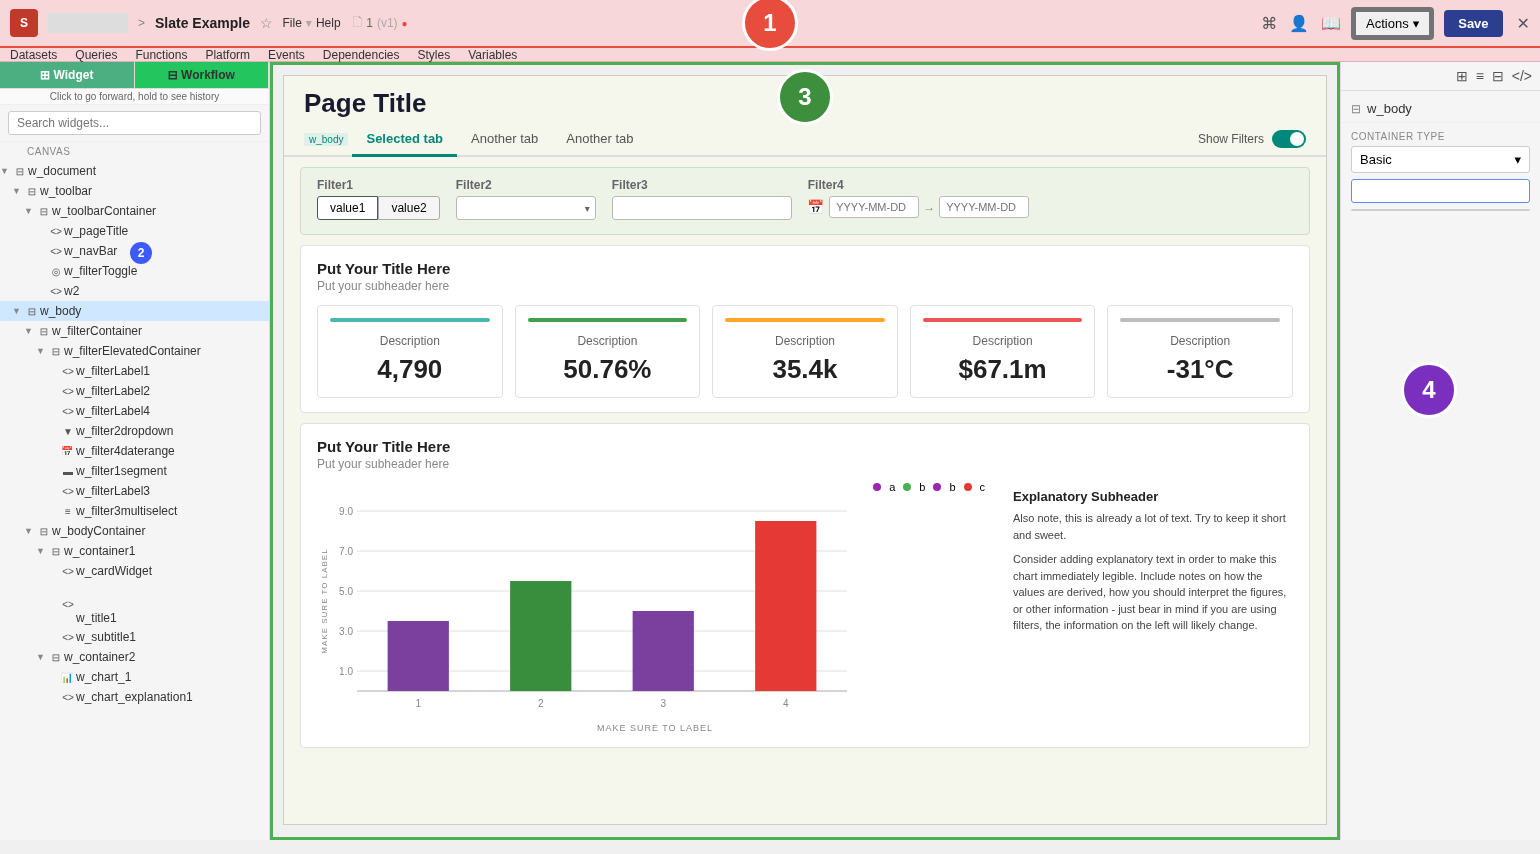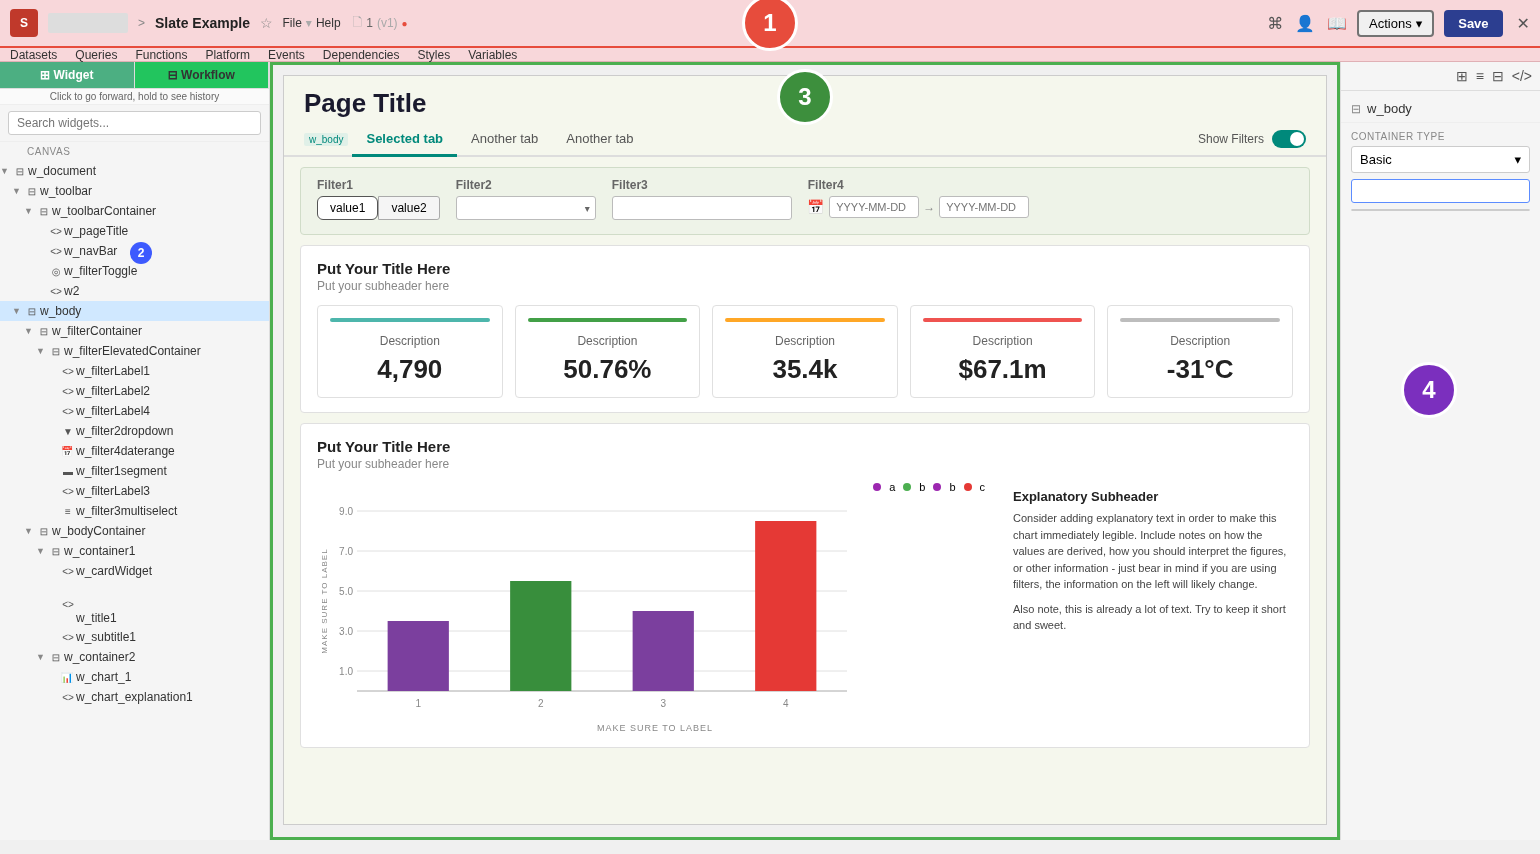--- a/index.html
+++ b/index.html
@@ -7,21 +7,21 @@
 
     
     .top-bar { background: #f8d7da; border-bottom: 2px solid #e74c3c; height: 48px; display: flex; align-items: center; padding: 0 10px; gap: 10px; position: relative; }
     .top-bar-logo { width: 28px; height: 28px; background: #c0392b; border-radius: 4px; display: flex; align-items: center; justify-content: center; color: white; font-size: 12px; font-weight: bold; }
     .top-bar-title { font-size: 14px; font-weight: 600; color: #222; }
     .top-bar-star { color: #888; font-size: 14px; }
     .top-bar-center { position: absolute; left: 50%; transform: translateX(-50%); }
     .circle-badge { width: 56px; height: 56px; background: #e74c3c; border-radius: 50%; display: flex; align-items: center; justify-content: center; color: white; font-size: 24px; font-weight: bold; border: 3px solid white; z-index: 10; position: relative; }
     .top-bar-right { margin-left: auto; display: flex; align-items: center; gap: 10px; }
     .top-bar-icons { display: flex; gap: 12px; align-items: center; color: #555; font-size: 16px; }
-    .actions-btn { background: #f0f0f0; border: 2px solid #737373; border-radius: 4px; padding: 4px 10px; font-size: 13px; cursor: pointer; display: flex; align-items: center; gap: 4px; }
+    .actions-btn { background: #f0f0f0; border: 5px solid #737373; border-radius: 4px; padding: 4px 10px; font-size: 13px; cursor: pointer; display: flex; align-items: center; gap: 4px; }
     .save-btn { background: #2c3e90; color: white; border: none; border-radius: 4px; padding: 6px 14px; font-size: 13px; font-weight: 600; cursor: pointer; }
     .close-btn { color: #555; font-size: 16px; cursor: pointer; margin-left: 4px; }
     .file-bar { display: flex; align-items: center; gap: 4px; font-size: 12px; color: #666; }
 
     
     .menu-bar { background: #f8d7da; border-bottom: 1px solid #e0b0b5; height: 14px; display: flex; align-items: center; padding: 0 10px; gap: 18px; }
     .menu-item { font-size: 12px; color: #333; cursor: pointer; }
 
     
     .main-layout { display: flex; height: calc(854px - 76px); }
@@ -59,21 +59,21 @@
 
     
     .filter-section { margin: 10px 16px; background: #eef3e8; border: 1px solid #d0dcc8; border-radius: 4px; padding: 10px 16px 14px; }
     .filters-row { display: flex; gap: 16px; align-items: flex-start; }
     .filter-group { display: flex; flex-direction: column; gap: 4px; }
     .filter-label { font-size: 12px; color: #666; font-weight: bold; }
     .filter-segment { display: flex; }
     .seg-btn { padding: 4px 12px; border: 1px solid #aaa; background: #f5f5f5; font-size: 12px; cursor: pointer; }
     .seg-btn:first-child { border-radius: 3px 0 0 3px; }
     .seg-btn:last-child { border-radius: 0 3px 3px 0; }
-    .seg-btn.active { background: white; border-color: #555; border-radius: 6px; }
+    .seg-btn.active { background: white; border-color: #555; }
     .filter-select { border: 1px solid #bbb; border-radius: 3px; padding: 4px 24px 4px 8px; font-size: 12px; background: white; width: 140px; appearance: none; }
     .filter-select-wrap { position: relative; }
     .filter-select-wrap::after { content: '▾'; position: absolute; right: 6px; top: 50%; transform: translateY(-50%); font-size: 10px; color: #666; pointer-events: none; }
     .filter-text-input { border: 1px solid #bbb; border-radius: 3px; padding: 4px 8px; font-size: 12px; background: white; width: 180px; }
     .filter-date-row { display: flex; align-items: center; gap: 4px; }
     .date-input { border: 1px solid #bbb; border-radius: 3px; padding: 4px 6px; font-size: 11px; background: white; width: 90px; color: #aaa; }
     .date-icon { color: #555; font-size: 14px; }
     .date-arrow { color: #888; font-size: 12px; }
 
     
@@ -512,22 +512,22 @@
                   <rect x="315.625" y="110" width="61.25" height="80" fill="#7b3f9e"></rect>
                   <text x="346.25" y="206" text-anchor="middle" font-size="10" fill="#888">3</text>
                   <rect x="438.125" y="20" width="61.25" height="170" fill="#e53935"></rect>
                   <text x="468.75" y="206" text-anchor="middle" font-size="10" fill="#888">4</text>
                   <text transform="rotate(-90, 10, 100)" x="10" y="100" text-anchor="middle" font-size="8" fill="#888" letter-spacing="1">MAKE SURE TO LABEL</text>
                 </svg>
               <div style="text-align:center;font-size:9px;color:#888;letter-spacing:1px;margin-top:2px;">MAKE SURE TO LABEL</div>
             </div>
             <div class="chart-explanation">
               <div class="chart-exp-title">Explanatory Subheader</div>
+              <div class="chart-exp-text">Also note, this is already a lot of text. Try to keep it short and sweet.</div>
               <div class="chart-exp-text">Consider adding explanatory text in order to make this chart immediately legible. Include notes on how the values are derived, how you should interpret the figures, or other information - just bear in mind if you are using filters, the information on the left will likely change.</div>
-              <div class="chart-exp-text">Also note, this is already a lot of text. Try to keep it short and sweet.</div>
             </div>
           </div>
         </div>
       </div>
     </div>
   </div>
 
   <div class="right-panel" style="position:relative;">
     <div class="right-panel-icons">
       <span class="rp-icon">⊞</span>

